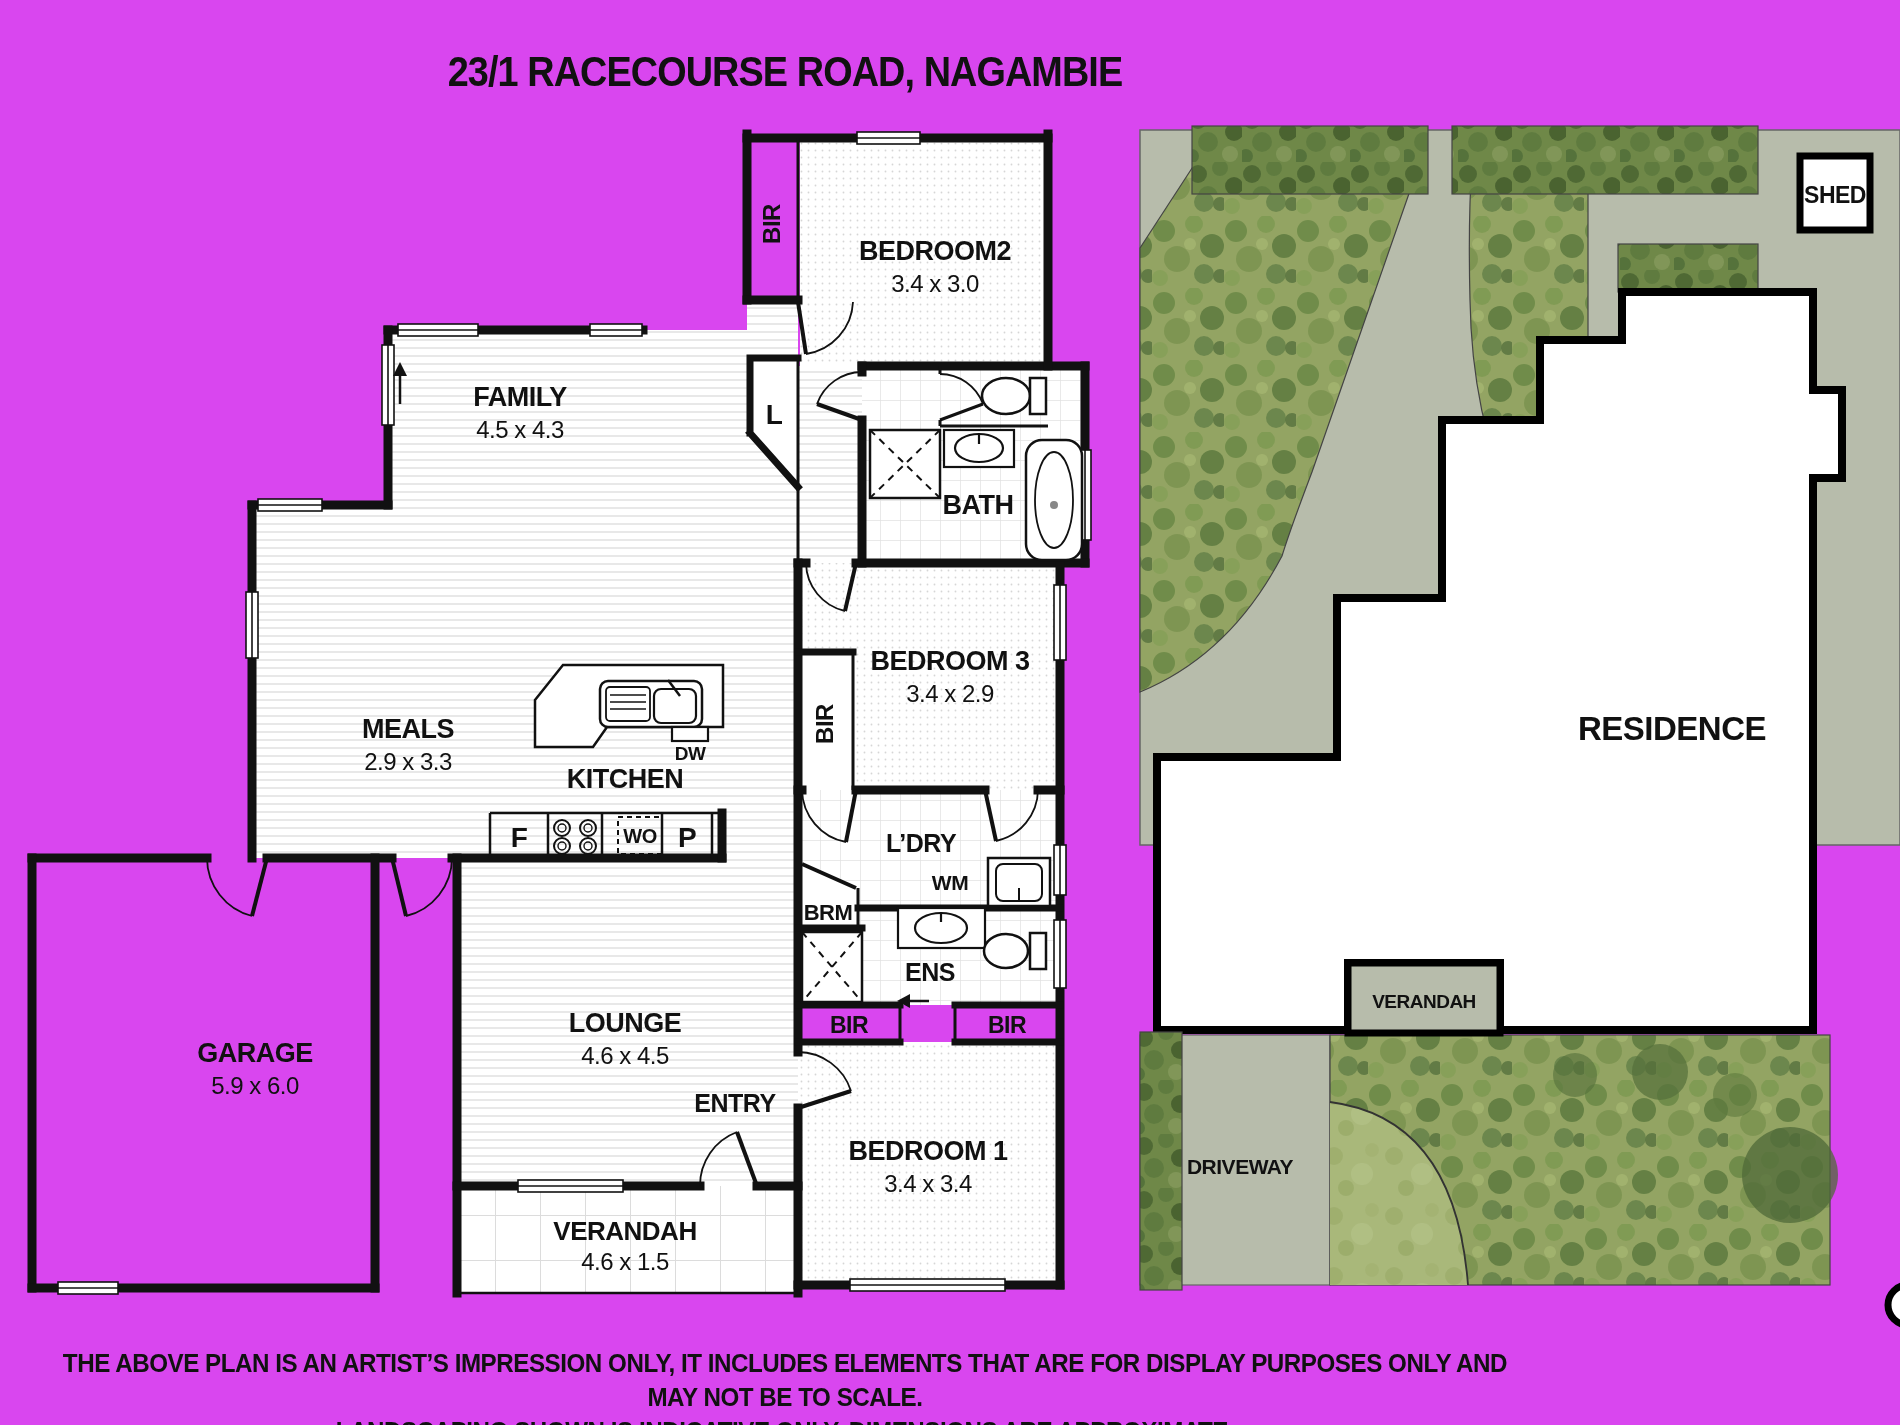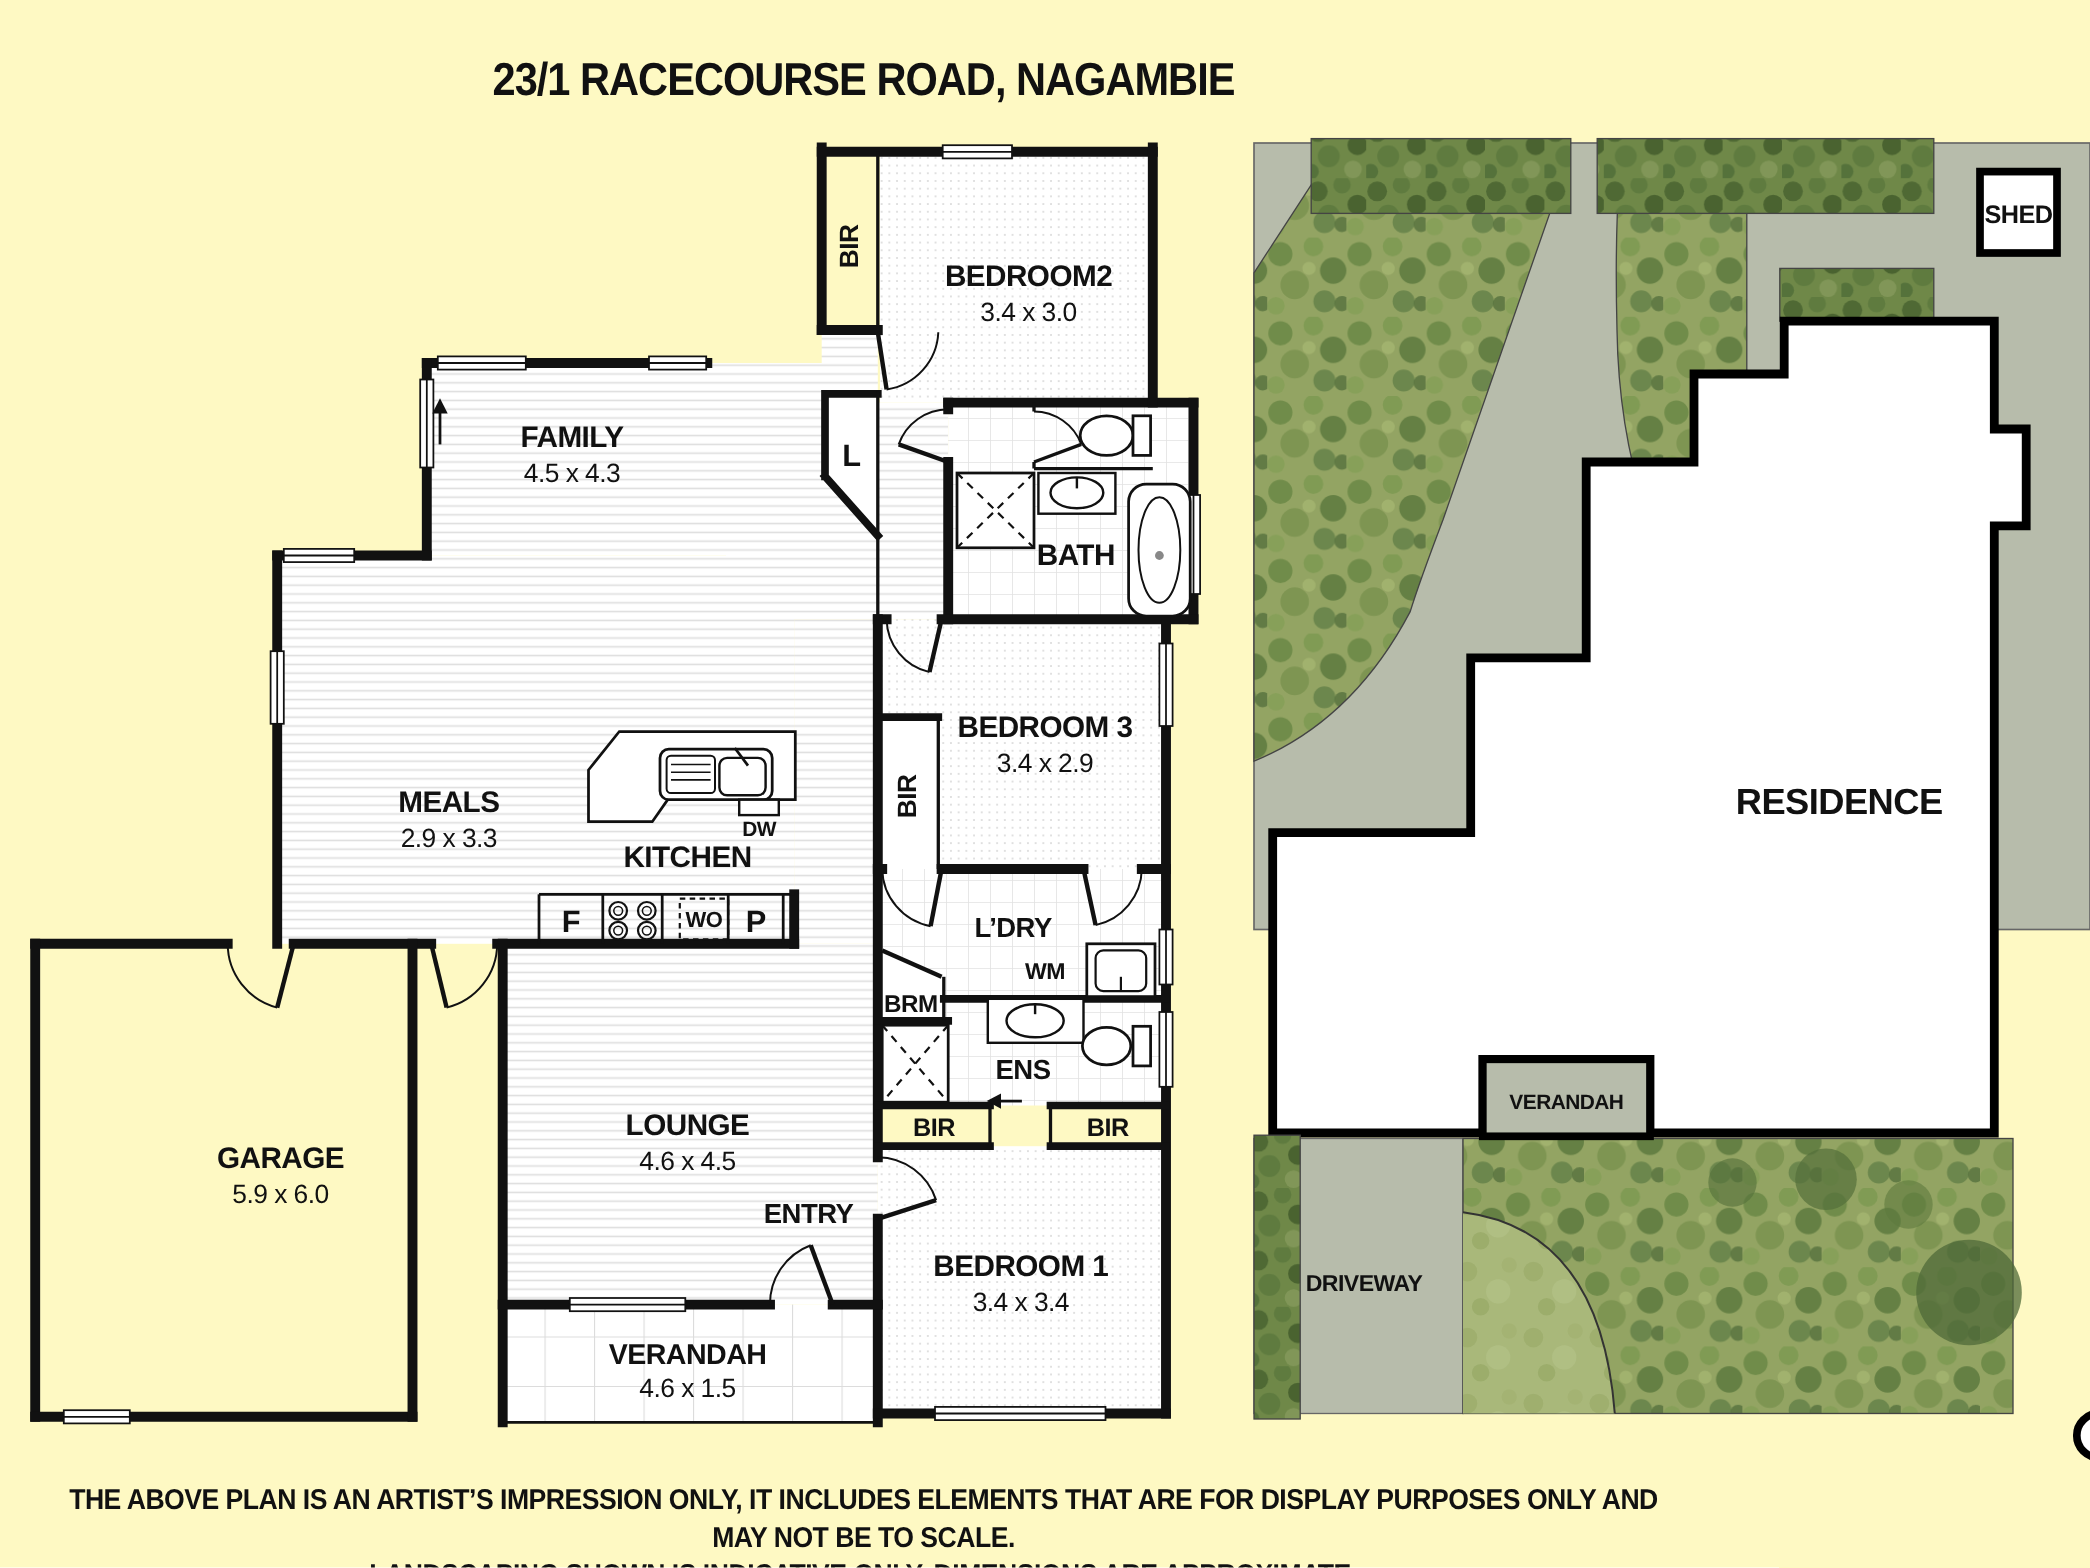--- a/index.html
+++ b/index.html
@@ -1,17 +1,17 @@
 <!DOCTYPE html>
 <html><head>
 <meta charset="utf-8">
 <style>
   html,body{margin:0;padding:0;background:#fff;width:1900px;height:1425px;overflow:hidden;
     font-family:"Liberation Sans",sans-serif;}
-  #stage{position:relative;width:1900px;height:1425px;background:#fef9c3;}
+  #stage{position:relative;width:1900px;height:1425px;background:#d946ef;}
   #planTitle{position:absolute;top:48px;left:0;width:1570px;text-align:center;
     font-size:42px;font-weight:bold;color:#111;letter-spacing:-1px;
     transform:scaleX(.9);transform-origin:785px 0;white-space:nowrap;}
   #disclaimer{position:absolute;top:1346px;left:0;width:1570px;text-align:center;
     font-size:26px;font-weight:bold;color:#111;line-height:34px;letter-spacing:-.5px;
     transform:scaleX(.93);transform-origin:785px 0;}
   svg text{font-family:"Liberation Sans",sans-serif;fill:#111;letter-spacing:-.5px;}
   .rname{font-weight:bold;}
   .rdim{font-weight:normal;}
 </style>

